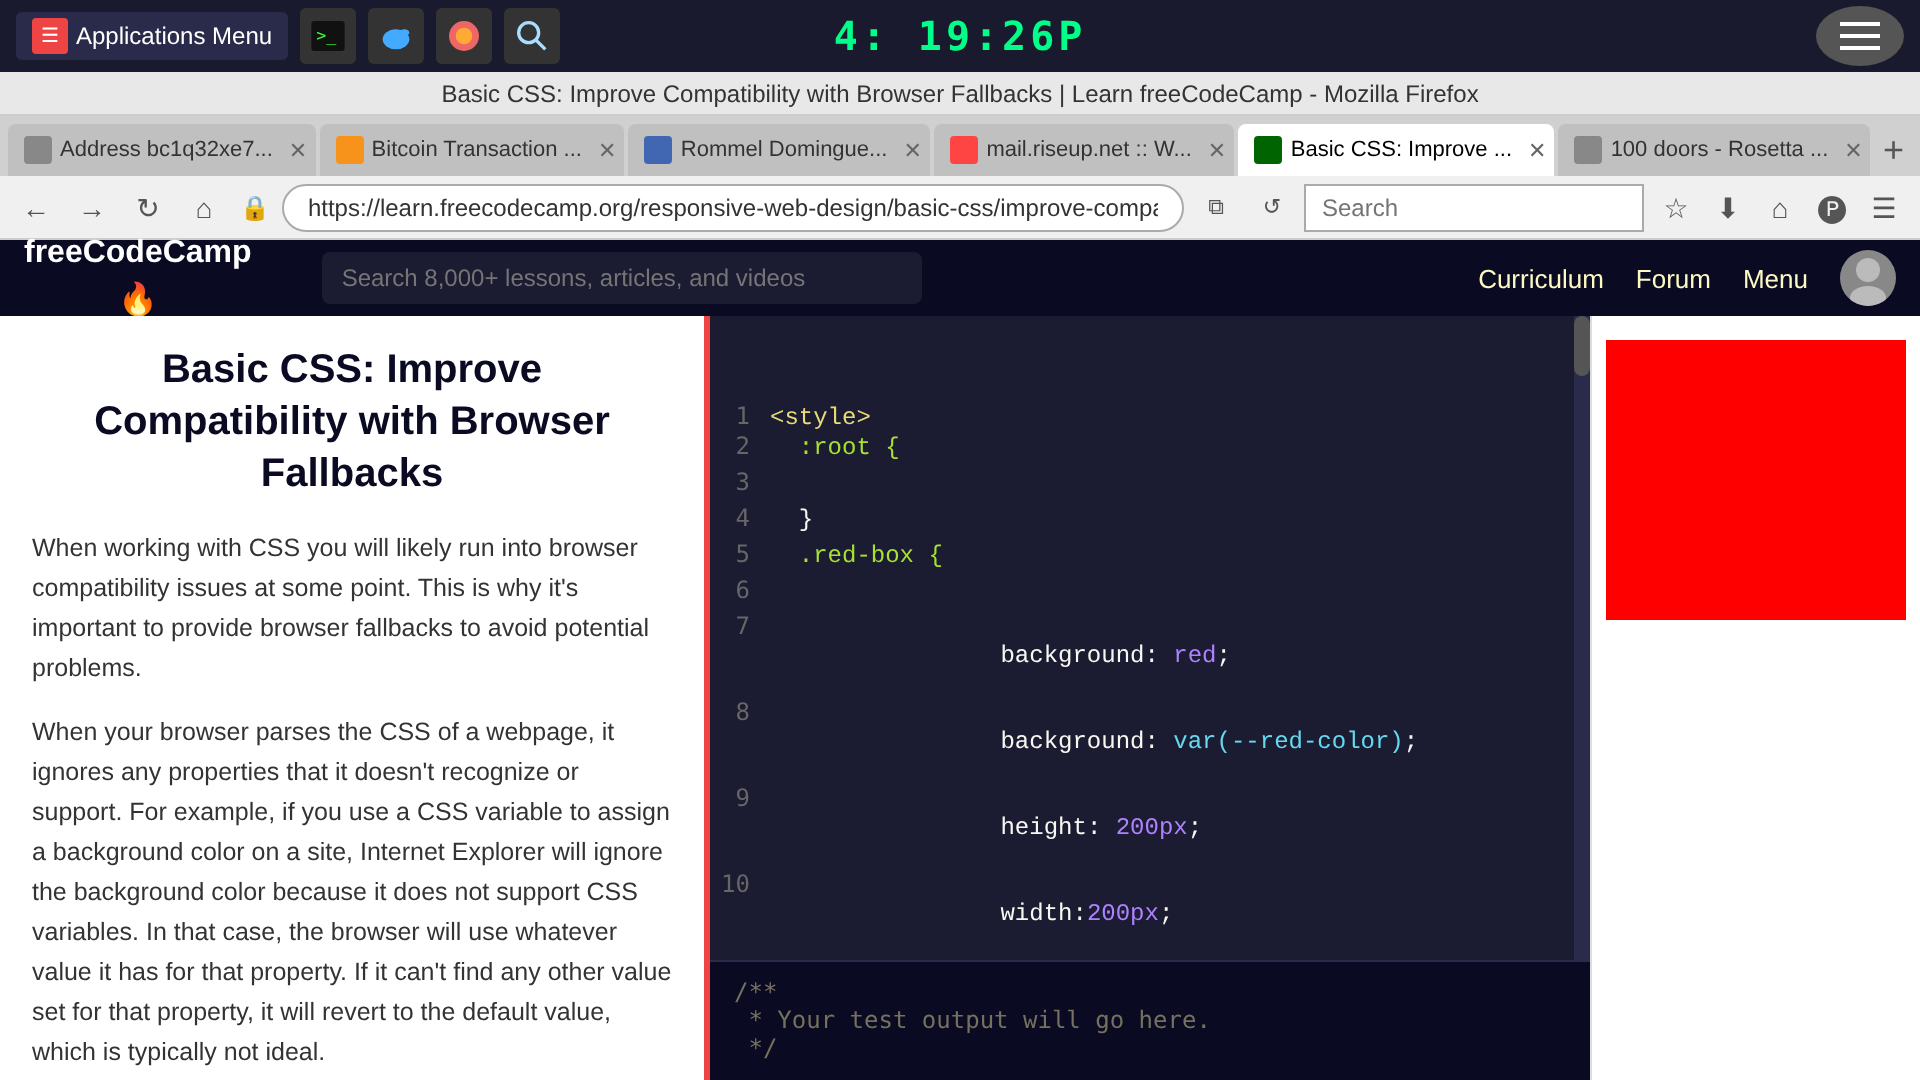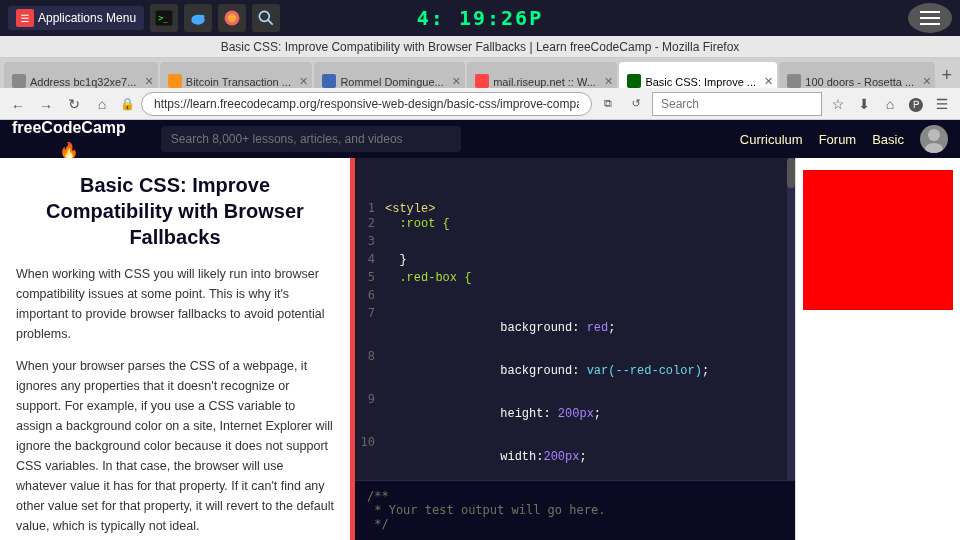--- a/index.html
+++ b/index.html
@@ -82,21 +82,21 @@
       display: flex;
       align-items: flex-end;
       padding: 0 4px;
       gap: 2px;
     }
     .tab {
       height: 26px;
       background: #c0c0c0;
       border-radius: 4px 4px 0 0;
       display: flex;
-      align-items: flex-end;
+      align-items: center;
       padding: 0 8px;
       font-size: 11px;
       color: #333;
       gap: 4px;
       cursor: pointer;
       max-width: 160px;
       overflow: hidden;
       white-space: nowrap;
     }
     .tab.active {
@@ -226,21 +226,21 @@
       display: flex;
       height: calc(540px - 36px - 22px - 30px - 32px - 38px);
       background: #fff;
     }
 
     
     #lesson-panel {
       width: 355px;
       padding: 14px 16px;
       overflow-y: auto;
-      border-right: 5px solid #ef4444;
+      border-right: 3px solid #ef4444;
       background: #fff;
     }
     #lesson-panel h1 {
       font-size: 20px;
       font-weight: bold;
       color: #0a0a23;
       margin-bottom: 14px;
       line-height: 1.3;
       text-align: center;
     }
@@ -435,21 +435,21 @@
 
 <div id="fcc-header">
   <div id="fcc-logo">
     <span>freeCodeCamp</span>
     <span class="fire">🔥</span>
   </div>
   <input type="text" id="fcc-search" placeholder="Search 8,000+ lessons, articles, and videos" style="">
   <div id="fcc-nav">
     <a>Curriculum</a>
     <a>Forum</a>
-    <a>Basic</a>
+    <a>Menu</a>
     <div id="fcc-avatar">
       <svg viewBox="0 0 28 28">
           <circle cx="14" cy="10" r="6" fill="#bbb"></circle>
           <ellipse cx="14" cy="24" rx="9" ry="6" fill="#bbb"></ellipse>
         </svg>
     </div>
   </div>
 </div>
 
 <div id="main-content">

